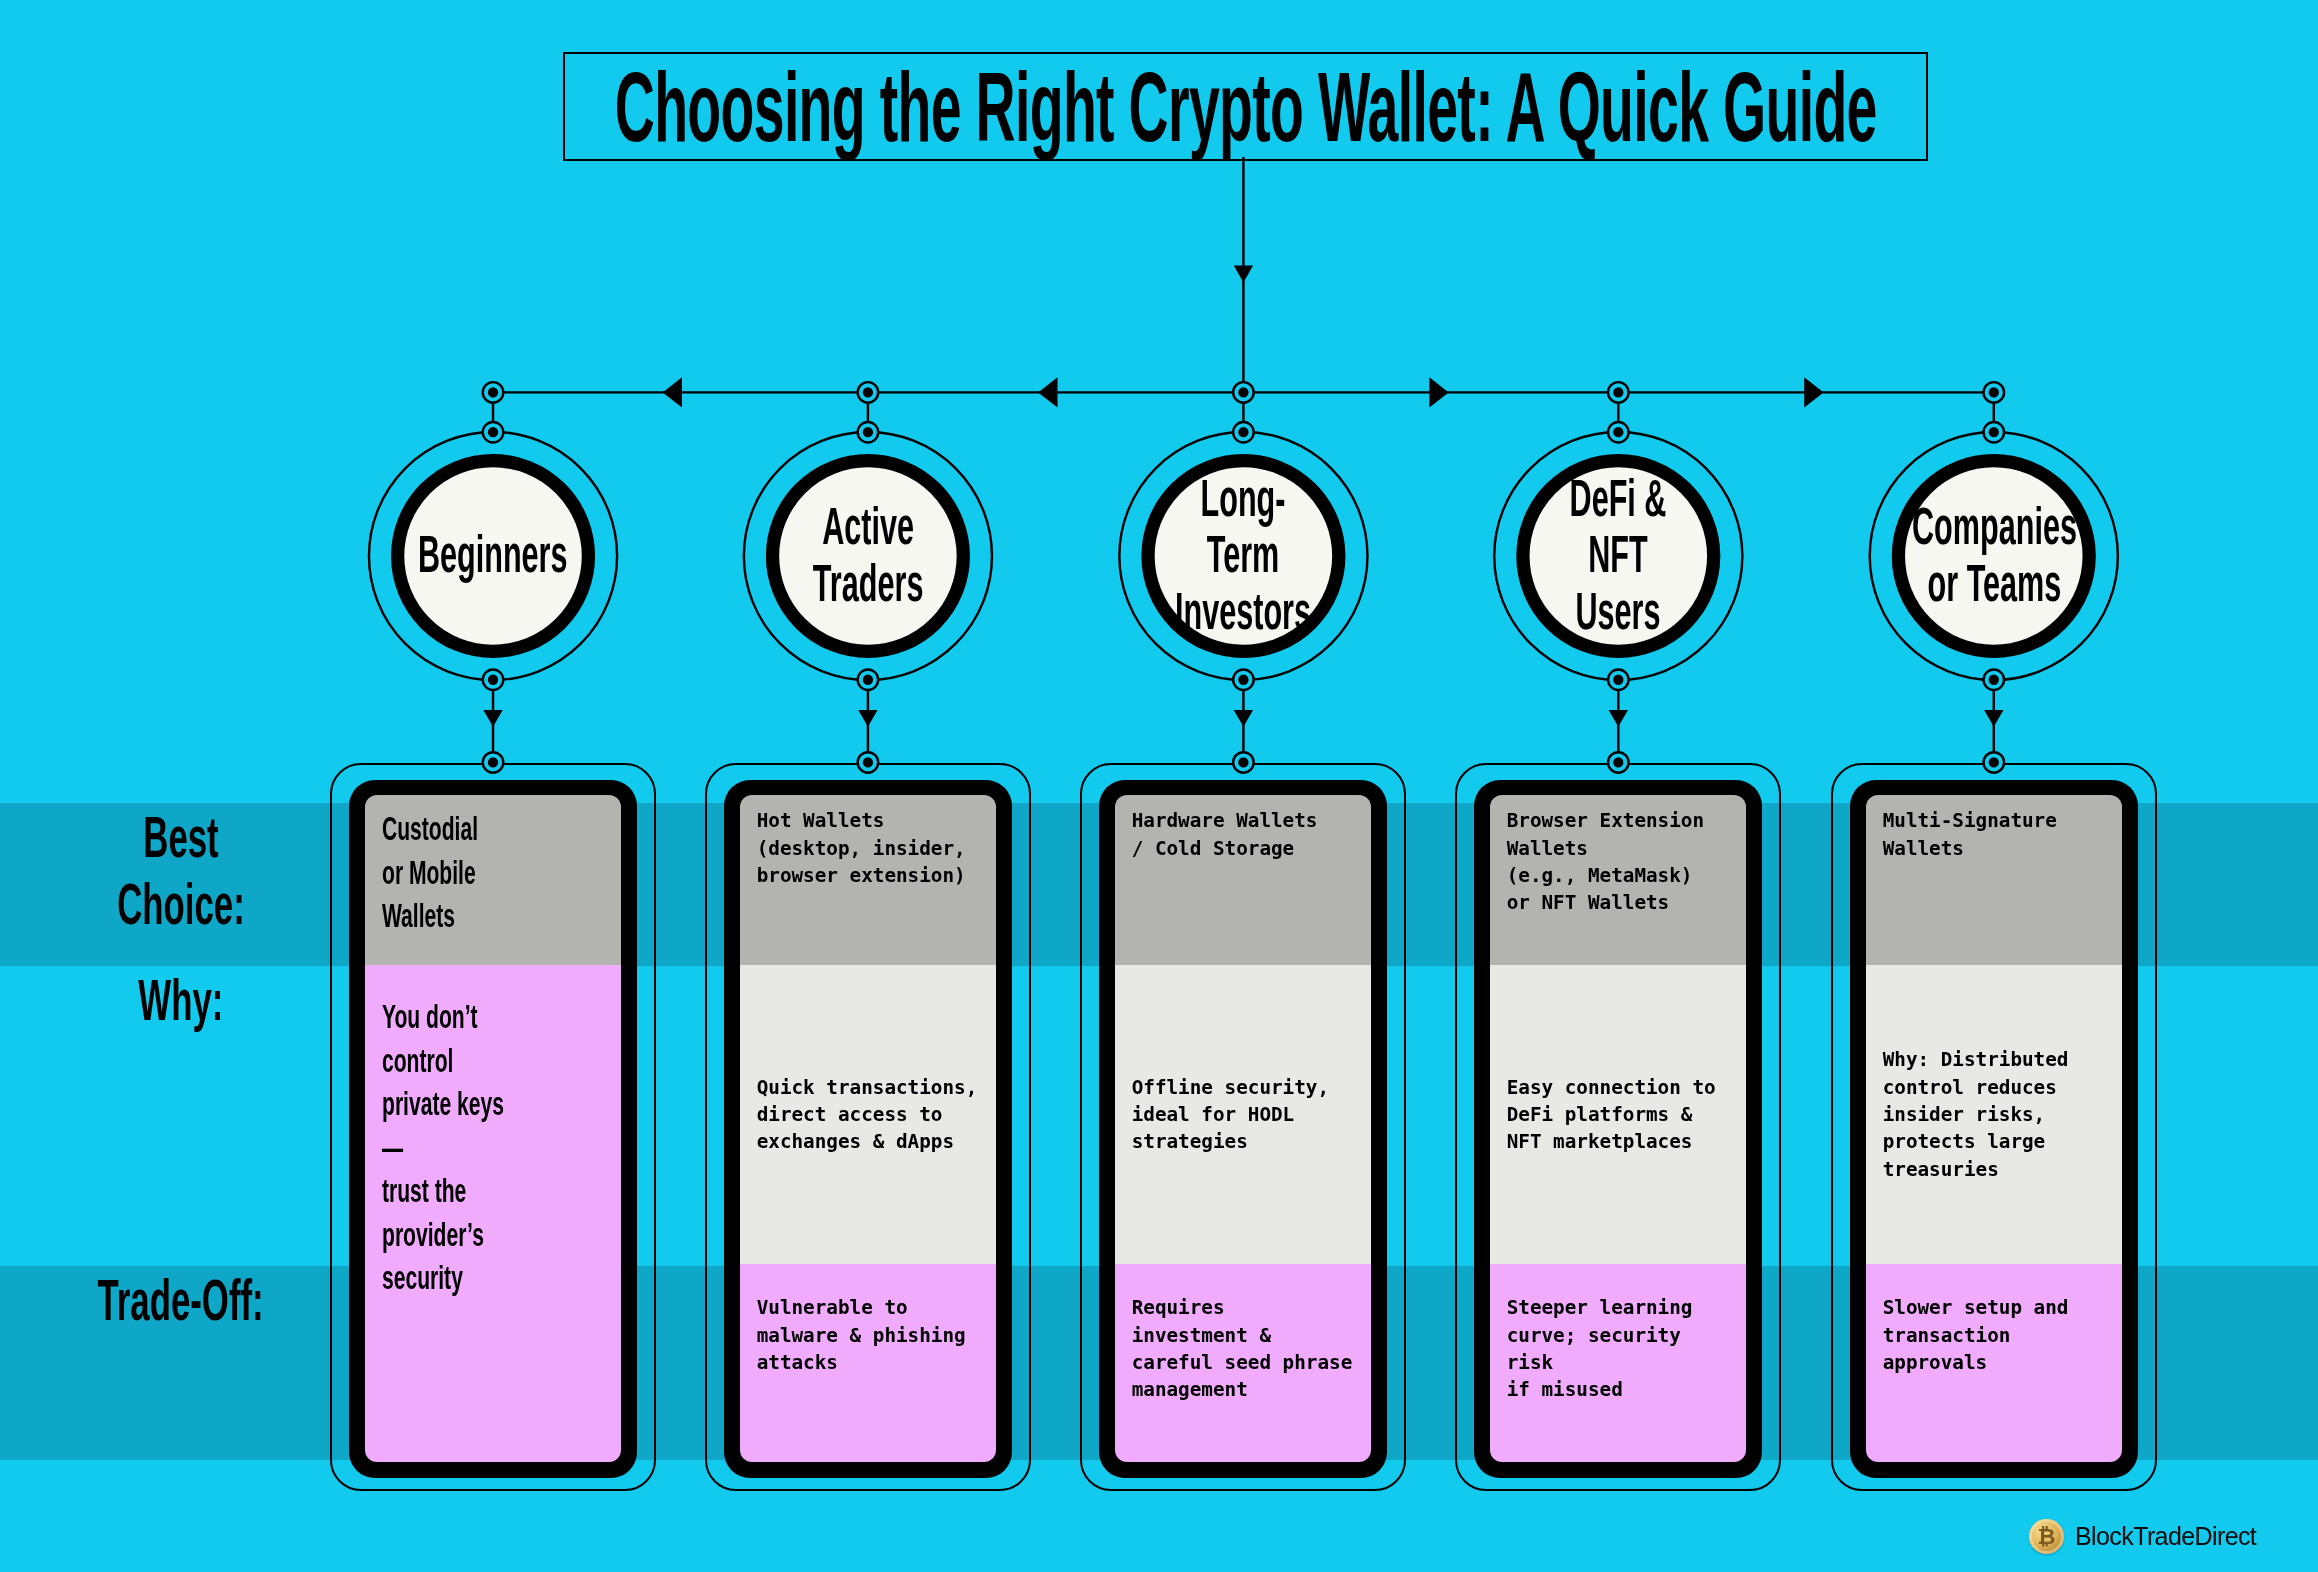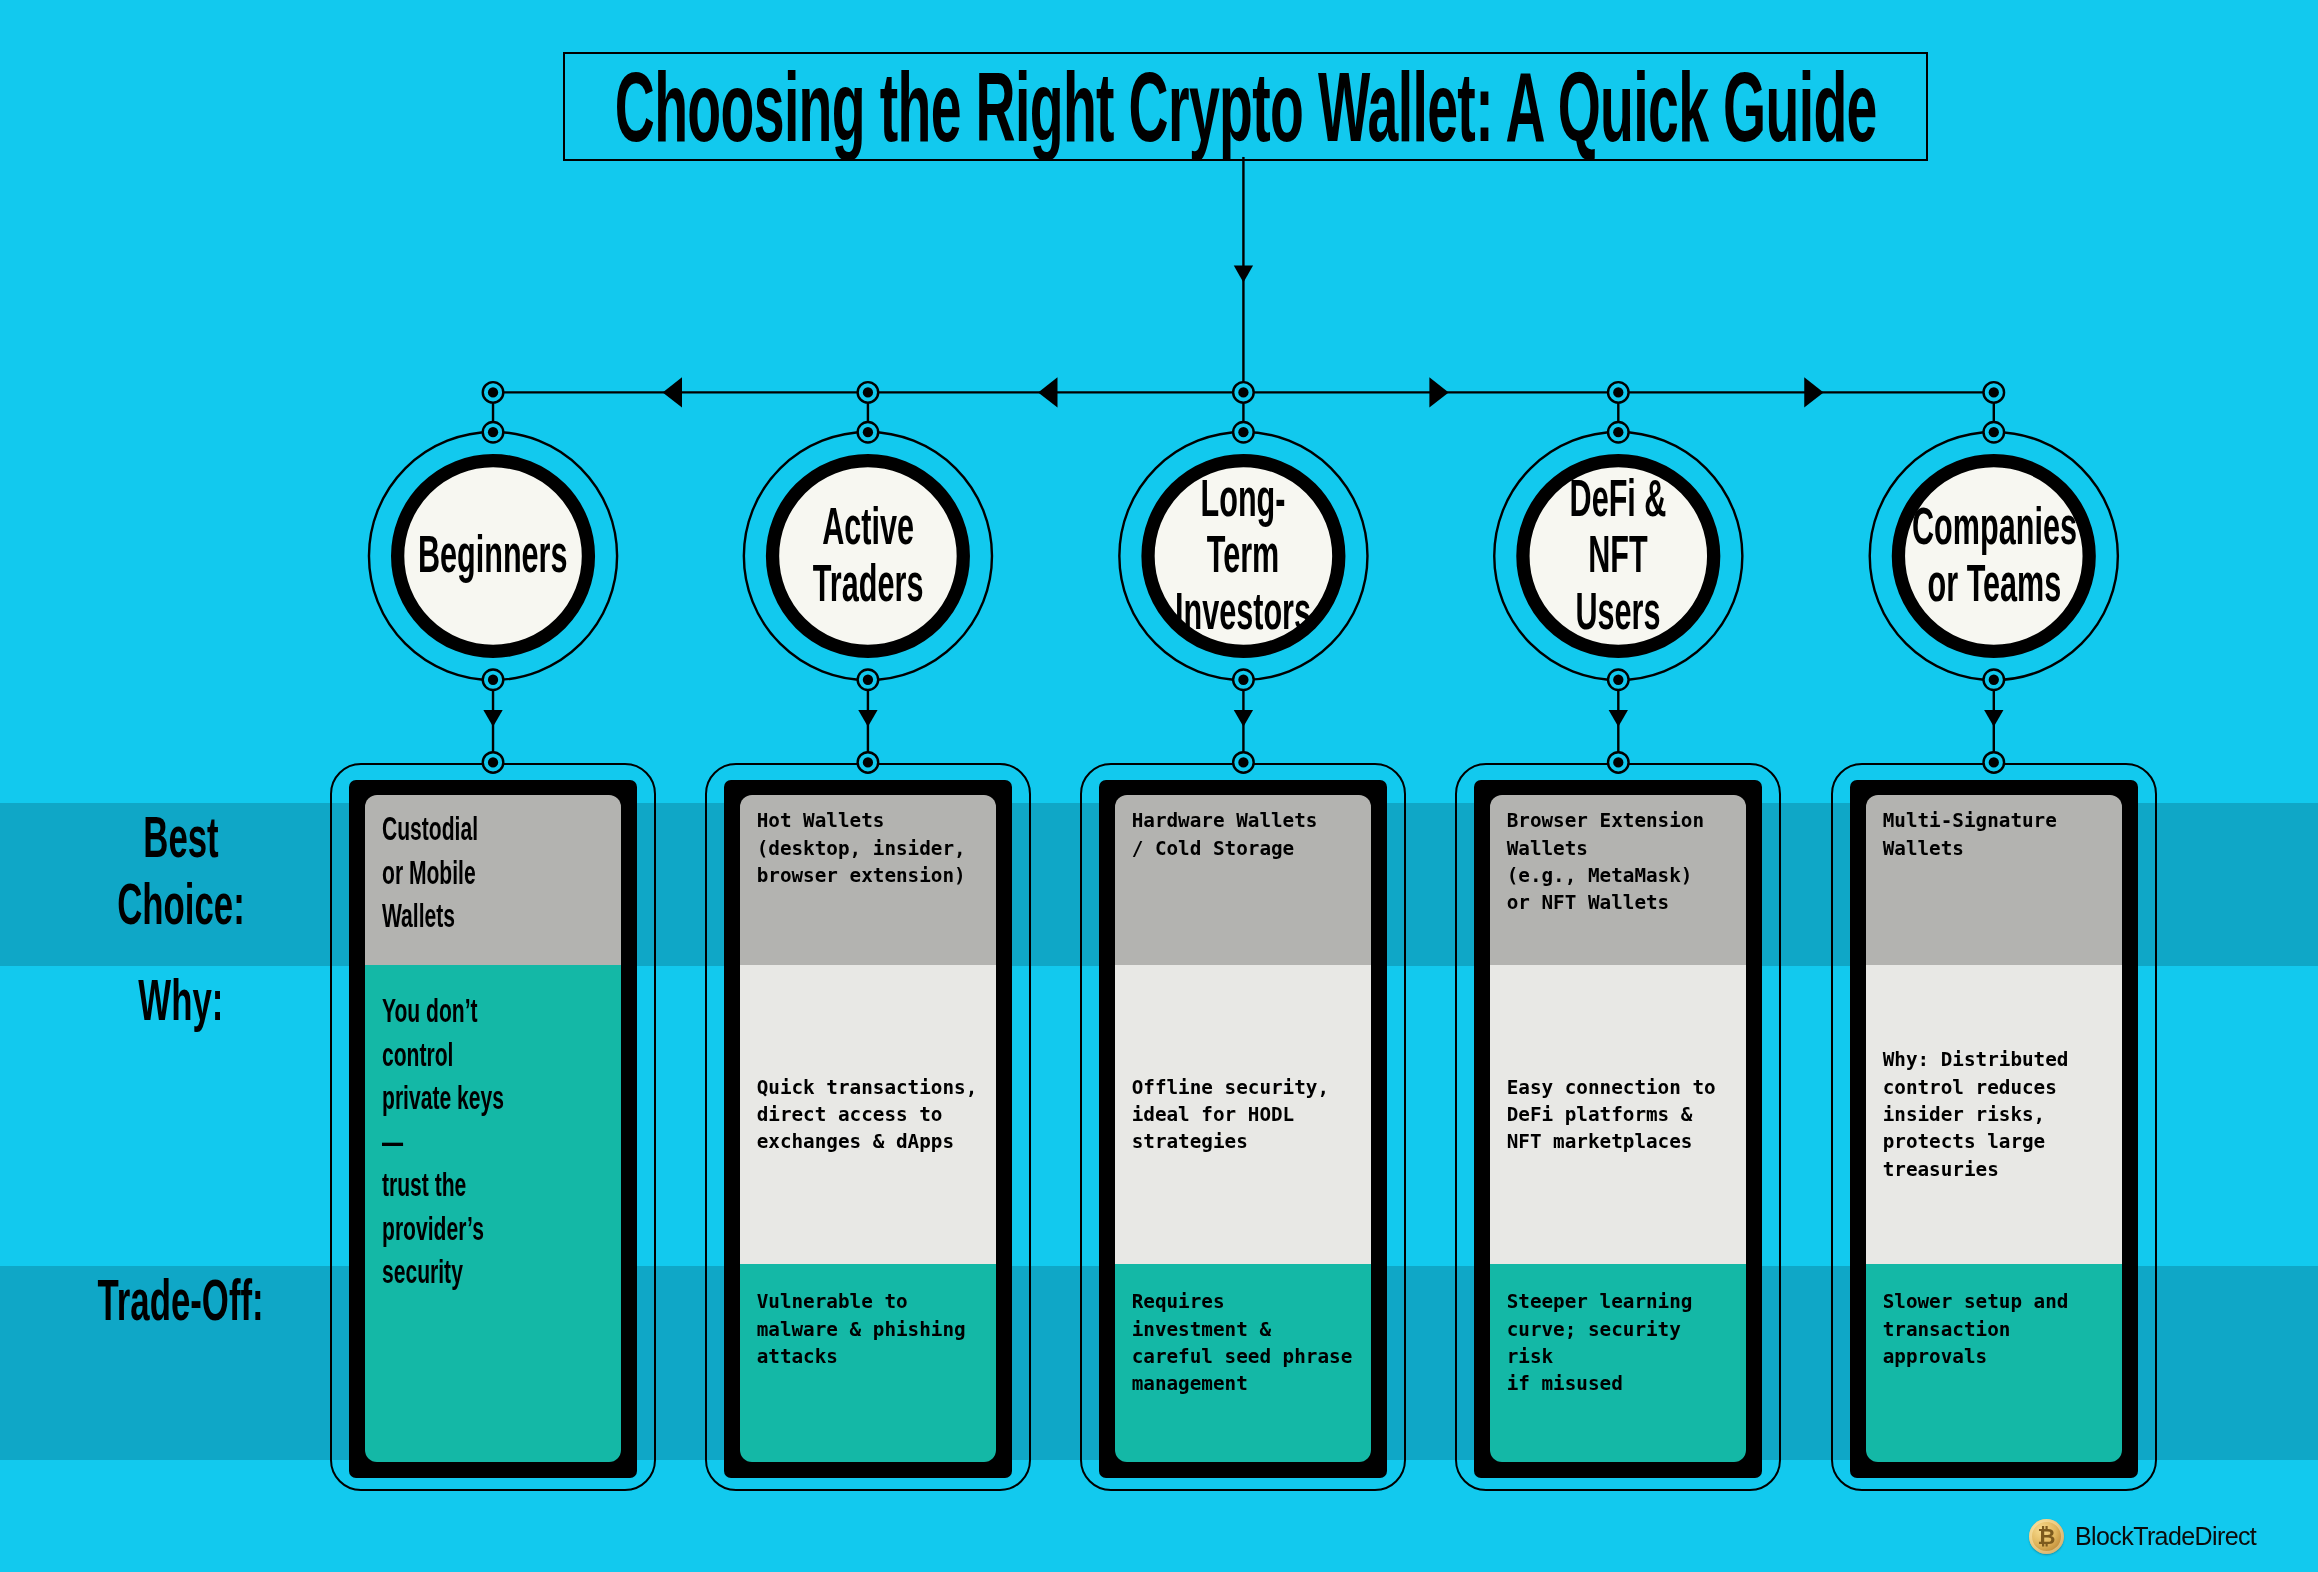--- a/index.html
+++ b/index.html
@@ -31,27 +31,27 @@
   .rowlabel{position:absolute;left:24px;width:314px;display:flex;justify-content:center;
             text-align:center;z-index:2;}
   .rowlabel .cond{font-size:58px;transform:scaleX(0.6);transform-origin:center;}
   .rl1{top:803px;height:163px;}
   .rl2{top:966px;height:214px;}
   .rl3{top:1266px;height:194px;}
 
   
   .card{position:absolute;top:763px;width:326px;height:728px;border:2.4px solid #000;border-radius:31px;
         box-sizing:border-box;z-index:2;}
-  .card-inner{position:absolute;left:17px;right:17px;top:14.5px;bottom:11px;background:#000;border-radius:7px;
+  .card-inner{position:absolute;left:17px;right:17px;top:14.5px;bottom:11px;background:#000;border-radius:26px;
               padding:15.7px;box-sizing:border-box;display:flex;flex-direction:column;}
   .card-body{flex:1;border-radius:12px;overflow:hidden;display:flex;flex-direction:column;}
   .sec{box-sizing:border-box;padding:12px 17px;white-space:pre-line;}
   .s1{height:170px;background:#b3b3b0;}
   .s2{height:299px;background:#e8e8e5;display:flex;align-items:center;}
-  .s3{flex:1;background:#14b8a6;padding-top:24px;}
+  .s3{flex:1;background:#f0abfc;padding-top:30px;}
   .cond-card{font-weight:bold;font-size:34px;line-height:1.28;transform:scaleX(0.62);transform-origin:left center;
              white-space:pre-line;display:inline-block;}
   .mono{font-family:"DejaVu Sans Mono",monospace;font-weight:bold;font-size:19.3px;line-height:1.42;white-space:pre-line;}
 
   
   .logo{position:absolute;left:2029px;top:1518px;height:37px;display:flex;align-items:center;gap:11px;z-index:6;}
   .coin{width:35px;height:35px;border-radius:50%;
         background:radial-gradient(circle at 35% 32%,#f8dc8e 0%,#e0b55c 45%,#c2903c 70%,#8f6523 100%);
         box-shadow:inset 0 0 0 3px rgba(255,240,190,0.45), 0 1.2px 1.8px rgba(0,0,0,0.25);
         display:flex;align-items:center;justify-content:center;}

